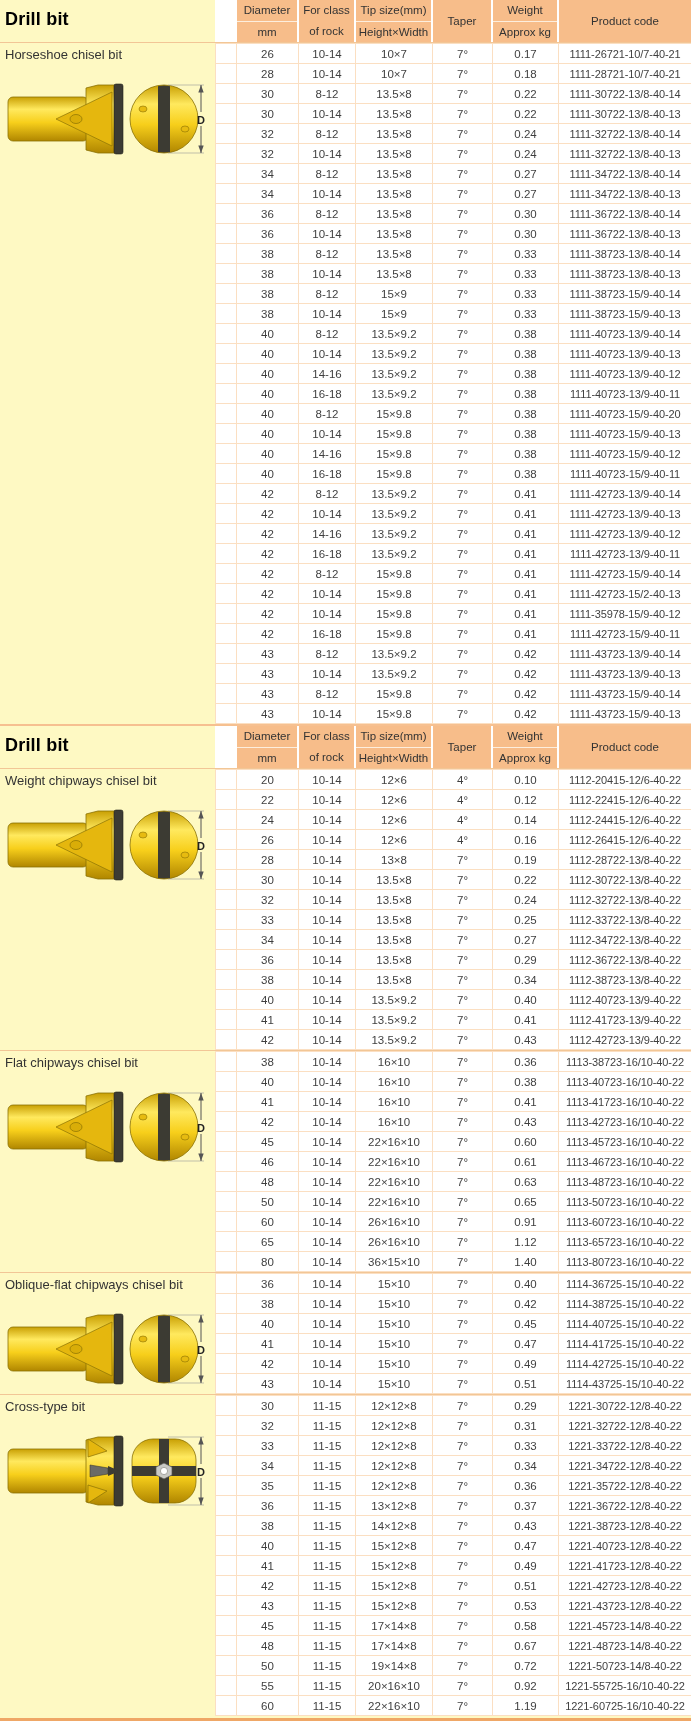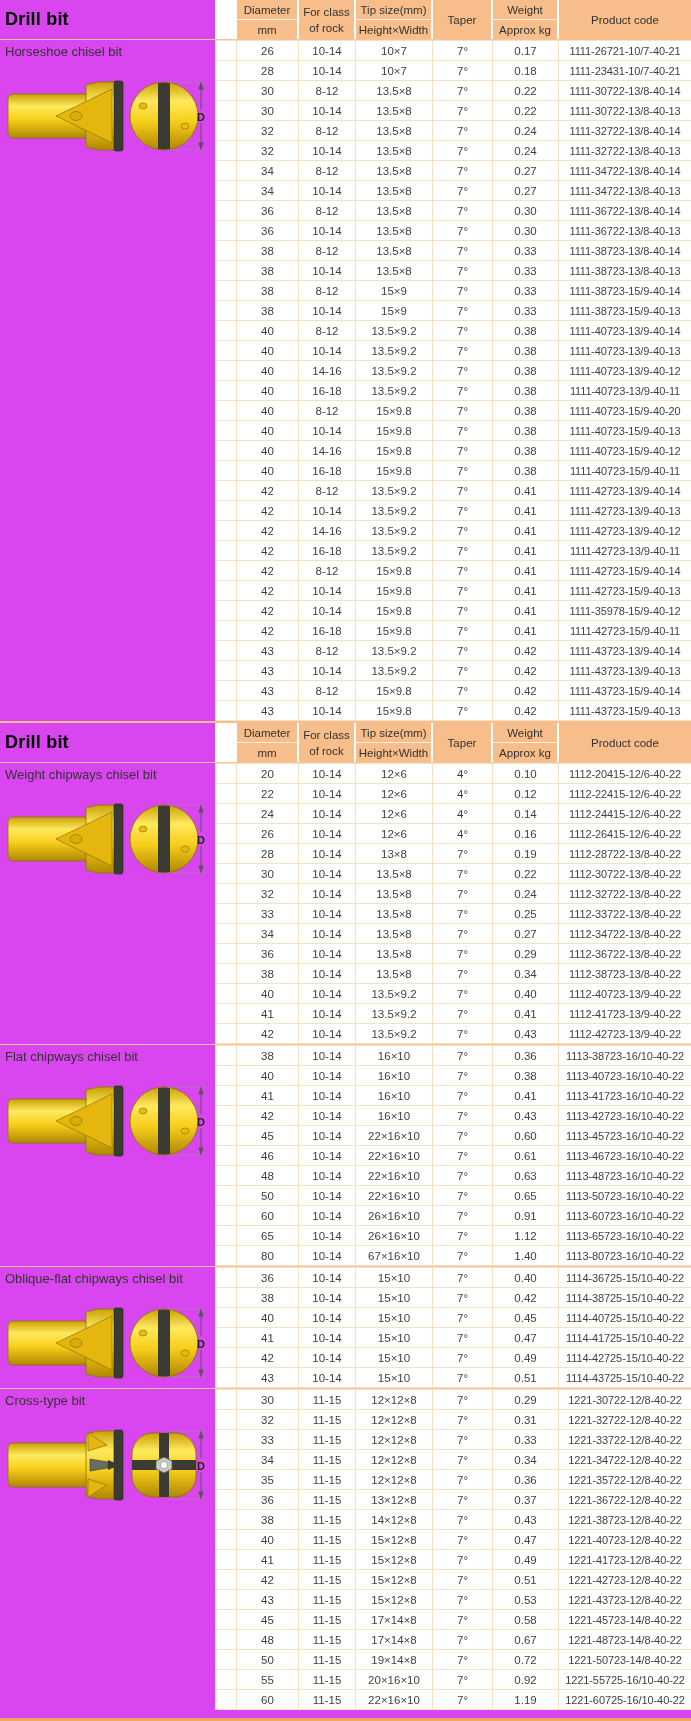--- a/index.html
+++ b/index.html
@@ -1,34 +1,34 @@
 <!DOCTYPE html>
 <html><head>
 <meta charset="utf-8">
 <style>
   html,body{margin:0;padding:0;background:#fff;}
   #page{
-    width:691px;height:1721px;position:relative;background:#d946ef;
+    width:691px;height:1721px;position:relative;background:#fef9c3;
     font-family:"Liberation Sans","DejaVu Sans",sans-serif;color:#3f3f3f;
     box-sizing:border-box;border-bottom:3px solid #efa766;overflow:hidden;
   }
   .section{width:691px;}
   .section + .section{border-top:2px solid #f6c090;}
   .header-strip{display:flex;align-items:stretch;border-bottom:1px solid #f2c696;}
   .left-col{width:215px;box-sizing:border-box;flex:0 0 215px;}
   .section-title{font-size:18px;font-weight:bold;color:#000;padding:9px 0 0 5px;letter-spacing:.2px;}
   table.grid{border-collapse:collapse;table-layout:fixed;width:476px;flex:0 0 476px;}
   table.grid td{overflow:hidden;white-space:nowrap;}
   
   table.hdr td{
     background:#f7bd8a;text-align:center;vertical-align:middle;
     font-size:11.5px;color:#333;height:19px;border-left:2px solid #fff;padding:0 1px;margin-left:25px;
   }
   table.hdr td.gutter{background:#fff;border-left:none;border-right:none;}
-  table.hdr td.wrap{white-space:normal;line-height:16px;}
+  table.hdr td.wrap{white-space:normal;line-height:21px;}
   table.hdr tr + tr td{border-top:1px solid #fdeedd;}
   
   table.bd td{
     border:1px solid #fbdfc2;background:#fff;height:19px;text-align:center;
     vertical-align:middle;font-size:11.5px;color:#3f3f3f;padding:0 1px;
   }
   table.bd td.code{font-size:11px;letter-spacing:-0.1px;}
   table.bd td.gutter{border-left:1px solid #fbdfc2;}
   .sub{display:flex;align-items:stretch;}
   .sub + .sub{border-top:1px solid #f2c696;}
@@ -131,21 +131,21 @@
               <td>0.17</td>
               <td class="code">1111-26721-10/7-40-21</td>
             </tr>
             <tr>
               <td class="gutter"></td>
               <td>28</td>
               <td>10-14</td>
               <td>10×7</td>
               <td>7°</td>
               <td>0.18</td>
-              <td class="code">1111-23431-10/7-40-21</td>
+              <td class="code">1111-28721-10/7-40-21</td>
             </tr>
             <tr>
               <td class="gutter"></td>
               <td>30</td>
               <td>8-12</td>
               <td>13.5×8</td>
               <td>7°</td>
               <td>0.22</td>
               <td class="code">1111-30722-13/8-40-14</td>
             </tr>
@@ -365,21 +365,21 @@
               <td>0.41</td>
               <td class="code">1111-42723-15/9-40-14</td>
             </tr>
             <tr>
               <td class="gutter"></td>
               <td>42</td>
               <td>10-14</td>
               <td>15×9.8</td>
               <td>7°</td>
               <td>0.41</td>
-              <td class="code">1111-42723-15/9-40-13</td>
+              <td class="code">1111-42723-15/2-40-13</td>
             </tr>
             <tr>
               <td class="gutter"></td>
               <td>42</td>
               <td>10-14</td>
               <td>15×9.8</td>
               <td>7°</td>
               <td>0.41</td>
               <td class="code">1111-35978-15/9-40-12</td>
             </tr>
@@ -781,21 +781,21 @@
               <td>10-14</td>
               <td>26×16×10</td>
               <td>7°</td>
               <td>1.12</td>
               <td class="code">1113-65723-16/10-40-22</td>
             </tr>
             <tr>
               <td class="gutter"></td>
               <td>80</td>
               <td>10-14</td>
-              <td>67×16×10</td>
+              <td>36×15×10</td>
               <td>7°</td>
               <td>1.40</td>
               <td class="code">1113-80723-16/10-40-22</td>
             </tr>
           </tbody>
         </table>
       </div>
       <div class="sub">
         <div class="left-col">
           <div class="bit-label">Oblique-flat chipways chisel bit</div>

